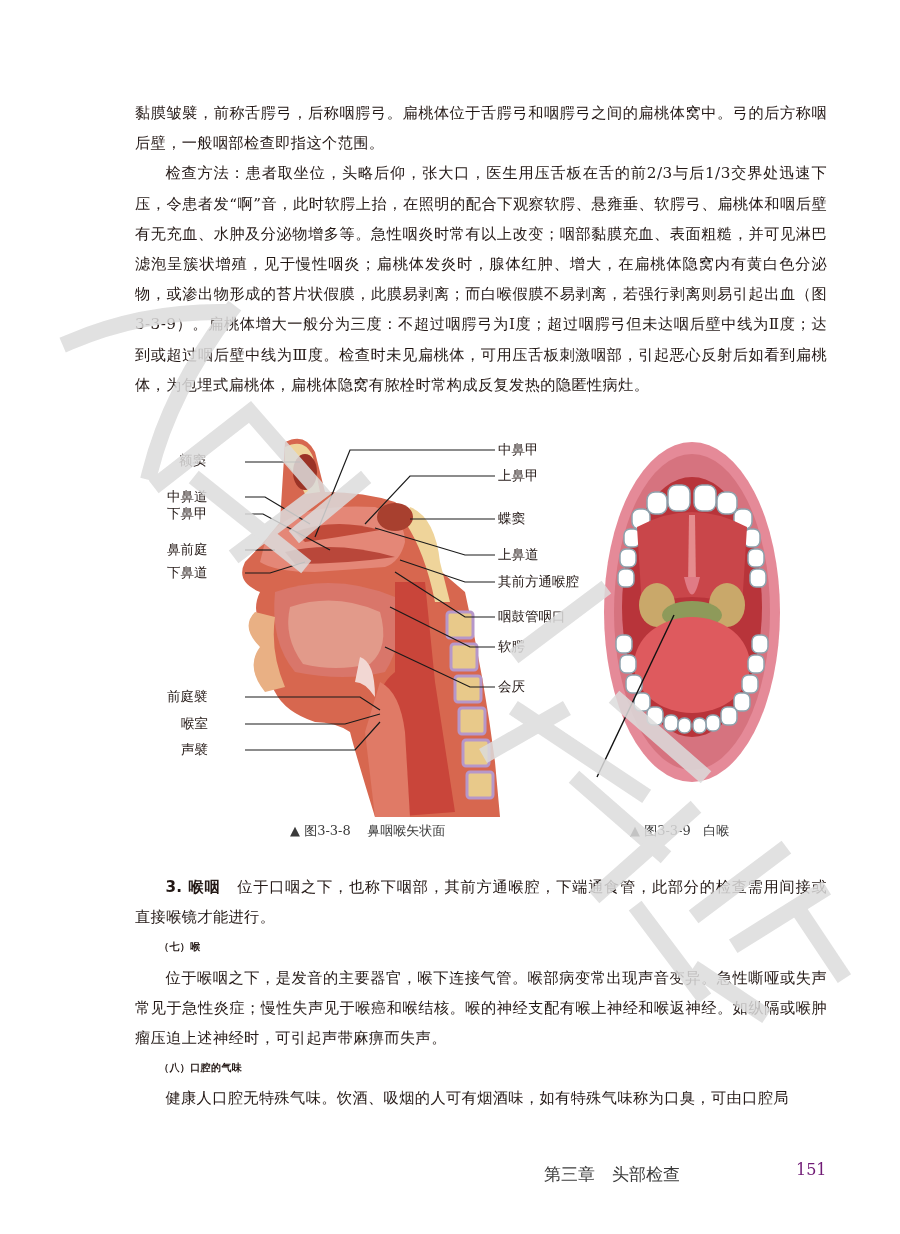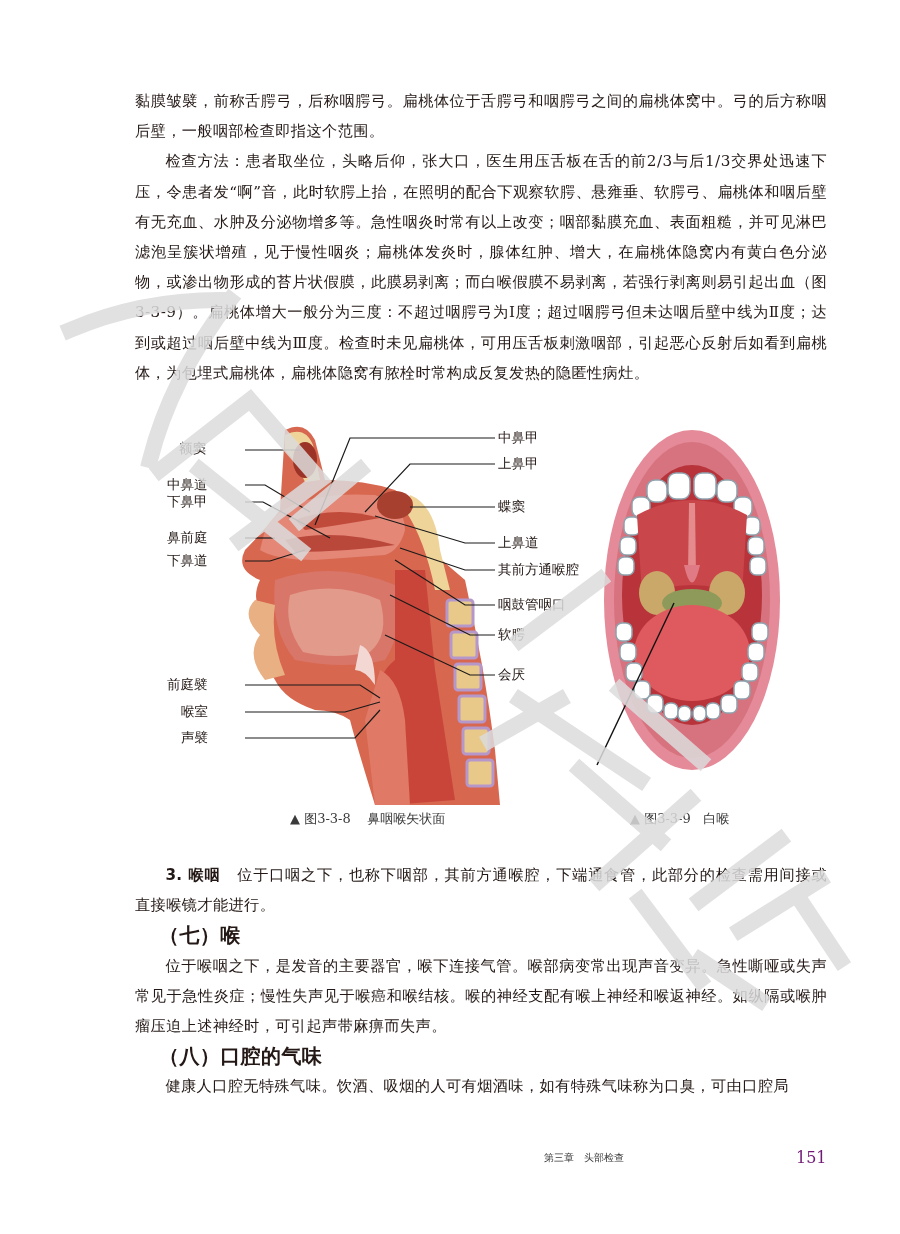--- a/index.html
+++ b/index.html
@@ -1,28 +1,28 @@
 <!DOCTYPE html>
 <html><head>
 <meta charset="utf-8">
 <style>
   html, body { margin: 0; padding: 0; background: #ffffff; }
   body { width: 900px; height: 1234px; position: relative; overflow: hidden;
          font-family: "DejaVu Serif", "Liberation Serif", serif; color: #231815; }
-  .page { position: absolute; left: 0; top: 0; width: 900px; height: 952px; }
+  .page { position: absolute; left: 0; top: 12px; width: 900px; height: 952px; }
   .watermark { position: absolute; left: 0; top: 0; width: 900px; height: 1234px; pointer-events: none; z-index: 5; }
   .text-block { position: absolute; left: 135px; width: 692px; font-size: 15.2px; line-height: 30.2px; letter-spacing: 0.4px; text-align: justify; z-index: 2; }
   .para { margin: 0; text-indent: 2em; }
   .para.no-indent { text-indent: 0; }
-  .heading { margin: 0; padding-left: 24px; font-family: "DejaVu Sans", "Liberation Sans", sans-serif; font-weight: bold; font-size: 20px; }
+  .heading { margin: 0; padding-left: 24px; font-family: "DejaVu Sans", "Liberation Sans", sans-serif; font-weight: bold; font-size: 10px; }
   .bold-lead { font-family: "DejaVu Sans", "Liberation Sans", sans-serif; font-weight: bold; }
   .figure { position: absolute; z-index: 1; }
   .label { position: absolute; font-size: 13.5px; color: #231815; white-space: nowrap; }
   .caption { position: absolute; font-size: 13px; color: #3a3a3a; white-space: nowrap; }
-  .footer-chapter { position: absolute; left: 544px; top: 1151px; font-size: 10px; color: #3a3a3a; z-index: 2; }
+  .footer-chapter { position: absolute; left: 544px; top: 1151px; font-size: 17px; color: #3a3a3a; z-index: 2; }
   .footer-page { position: absolute; left: 796px; top: 1148px; font-size: 16px; color: #701a75; z-index: 2; }
 </style>
 </head>
 <body>
 
 <div class="page">
 
   <svg class="watermark" viewBox="0 0 900 1234">
     <g stroke="#dcdcdc" stroke-width="16" fill="none" stroke-linecap="square" opacity="0.85">
 

